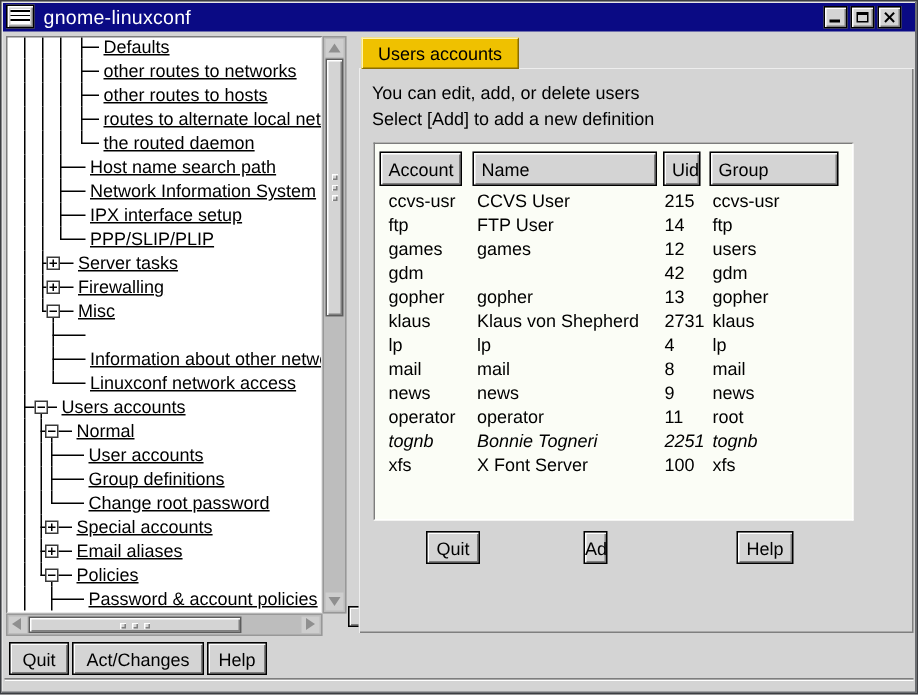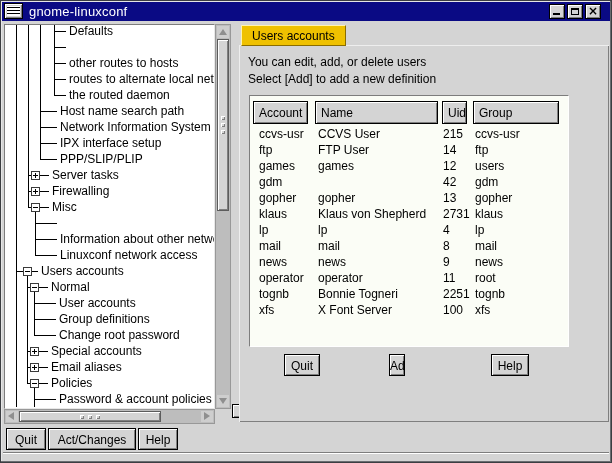--- a/index.html
+++ b/index.html
@@ -37,21 +37,21 @@
   #btn-max .glyph { position:absolute; left:3px; top:3px; width:8px; height:7px; border:1px solid #000; border-top-width:2px; }
   #btn-close .glyph { position:absolute; left:0; top:0; width:100%; height:100%;
     font: bold 12px "DejaVu Sans", sans-serif; text-align:center; line-height:13px; }
   
   #tree-view {
     position:absolute; left:3px; top:23px; width:211px; height:385px;
     background:#fff; border:1px solid #7d7d7d; border-right-color:#e8e8e8; border-bottom-color:#e8e8e8;
     overflow:hidden;
   }
   .tree-row { position:absolute; left:0; width:260px; height:16px; }
-  .tree-row .lbl { position:absolute; top:1px; white-space:nowrap; }
+  .tree-row .lbl { position:absolute; top:1px; white-space:nowrap;text-decoration:underline; }
   .vline, .hline { position:absolute; background:#000; }
   .vline { width:1px; } .hline { height:1px; top:8px; }
   .nbox { position:absolute; top:4px; width:9px; height:9px; background:#fff; border:1px solid #3a3a3a; }
   .nbox .bh { position:absolute; left:1px; right:1px; top:3px; height:1px; background:#000; }
   .nbox .bv { position:absolute; top:1px; bottom:1px; left:3px; width:1px; background:#000; }
   
   .trough { position:absolute; background:#bdbdbd; border:1px solid #989898; }
   #vscroll { left:214px; top:23px; width:16px; height:385px; }
   #hscroll { left:3px; top:408px; width:211px; height:15px; }
   .sb-arrow { position:absolute; background:#cecece; }
@@ -141,20 +141,21 @@
           <div class="vline" style="left: 49px; top: 0px; height: 16px;"></div>
           <div class="hline" style="left: 49px; width: 12px;"></div>
           <span class="lbl" style="left: 64px;">Defaults</span>
         </div>
         <div class="tree-row" style="top: 14px;">
           <div class="vline" style="left: 11px; top: 0px; height: 16px;"></div>
           <div class="vline" style="left: 23px; top: 0px; height: 16px;"></div>
           <div class="vline" style="left: 35px; top: 0px; height: 16px;"></div>
           <div class="vline" style="left: 49px; top: 0px; height: 16px;"></div>
           <div class="hline" style="left: 49px; width: 12px;"></div>
+          <span class="lbl" style="left: 64px;">other routes to networks</span>
         </div>
         <div class="tree-row" style="top: 30px;">
           <div class="vline" style="left: 11px; top: 0px; height: 16px;"></div>
           <div class="vline" style="left: 23px; top: 0px; height: 16px;"></div>
           <div class="vline" style="left: 35px; top: 0px; height: 16px;"></div>
           <div class="vline" style="left: 49px; top: 0px; height: 16px;"></div>
           <div class="hline" style="left: 49px; width: 12px;"></div>
           <span class="lbl" style="left: 64px;">other routes to hosts</span>
         </div>
         <div class="tree-row" style="top: 46px;">
@@ -424,21 +425,21 @@
             <span class="cell" style="left: 68px;">news</span>
             <span class="cell" style="left: 193px;">9</span>
             <span class="cell" style="left: 225px;">news</span>
           </div>
           <div class="table-row" style="top: 174px;">
             <span class="cell" style="left: 9px;">operator</span>
             <span class="cell" style="left: 68px;">operator</span>
             <span class="cell" style="left: 193px;">11</span>
             <span class="cell" style="left: 225px;">root</span>
           </div>
-          <div class="table-row" style="top: 190px;">
+          <div class="table-row" style="top: 190px; font-style: italic;">
             <span class="cell" style="left: 9px;">tognb</span>
             <span class="cell" style="left: 68px;">Bonnie Togneri</span>
             <span class="cell" style="left: 193px;">2251</span>
             <span class="cell" style="left: 225px;">tognb</span>
           </div>
           <div class="table-row" style="top: 206px;">
             <span class="cell" style="left: 9px;">xfs</span>
             <span class="cell" style="left: 68px;">X Font Server</span>
             <span class="cell" style="left: 193px;">100</span>
             <span class="cell" style="left: 225px;">xfs</span>

